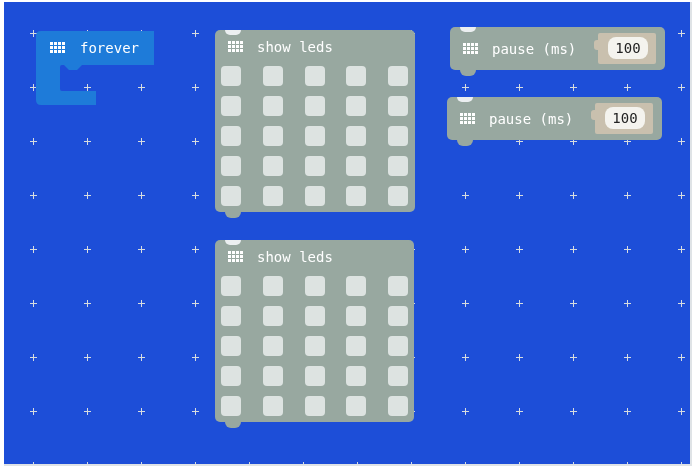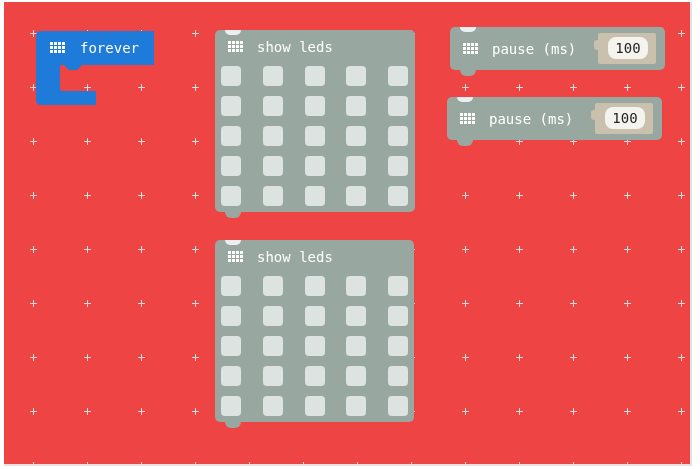--- a/index.html
+++ b/index.html
@@ -3,21 +3,21 @@
 <meta charset="utf-8">
 <style>
   html, body { margin: 0; padding: 0; }
   body {
     width: 700px; height: 469px; position: relative; overflow: hidden;
     background: #ffffff;
     font-family: "DejaVu Sans Mono", "Liberation Mono", monospace;
   }
   .workspace {
     position: absolute; left: 4px; top: 2px; width: 686px; height: 462px;
-    background-color: #ef4444;
+    background-color: #1d4ed8;
     border-right: 2px solid #dfe3e6;
     border-bottom: 2px solid #dfe3e6;
     overflow: hidden;
   }
   .grid-cross {
     position: absolute; width: 7px; height: 7px;
   }
   .grid-cross::before, .grid-cross::after {
     content: ""; position: absolute; background: #d7dcdf;
   }

